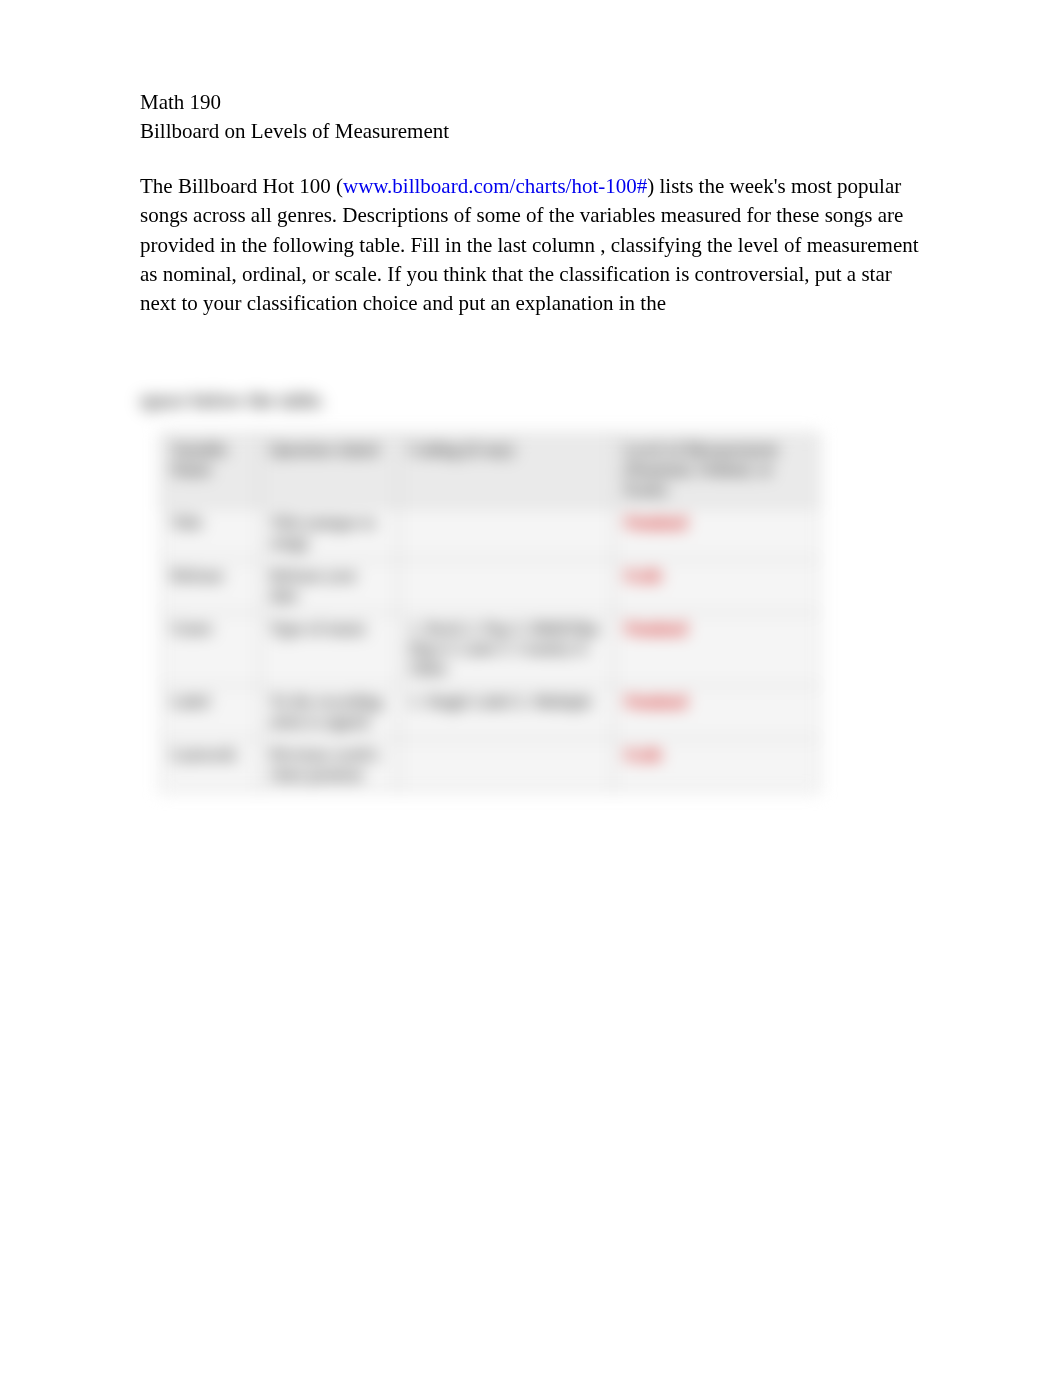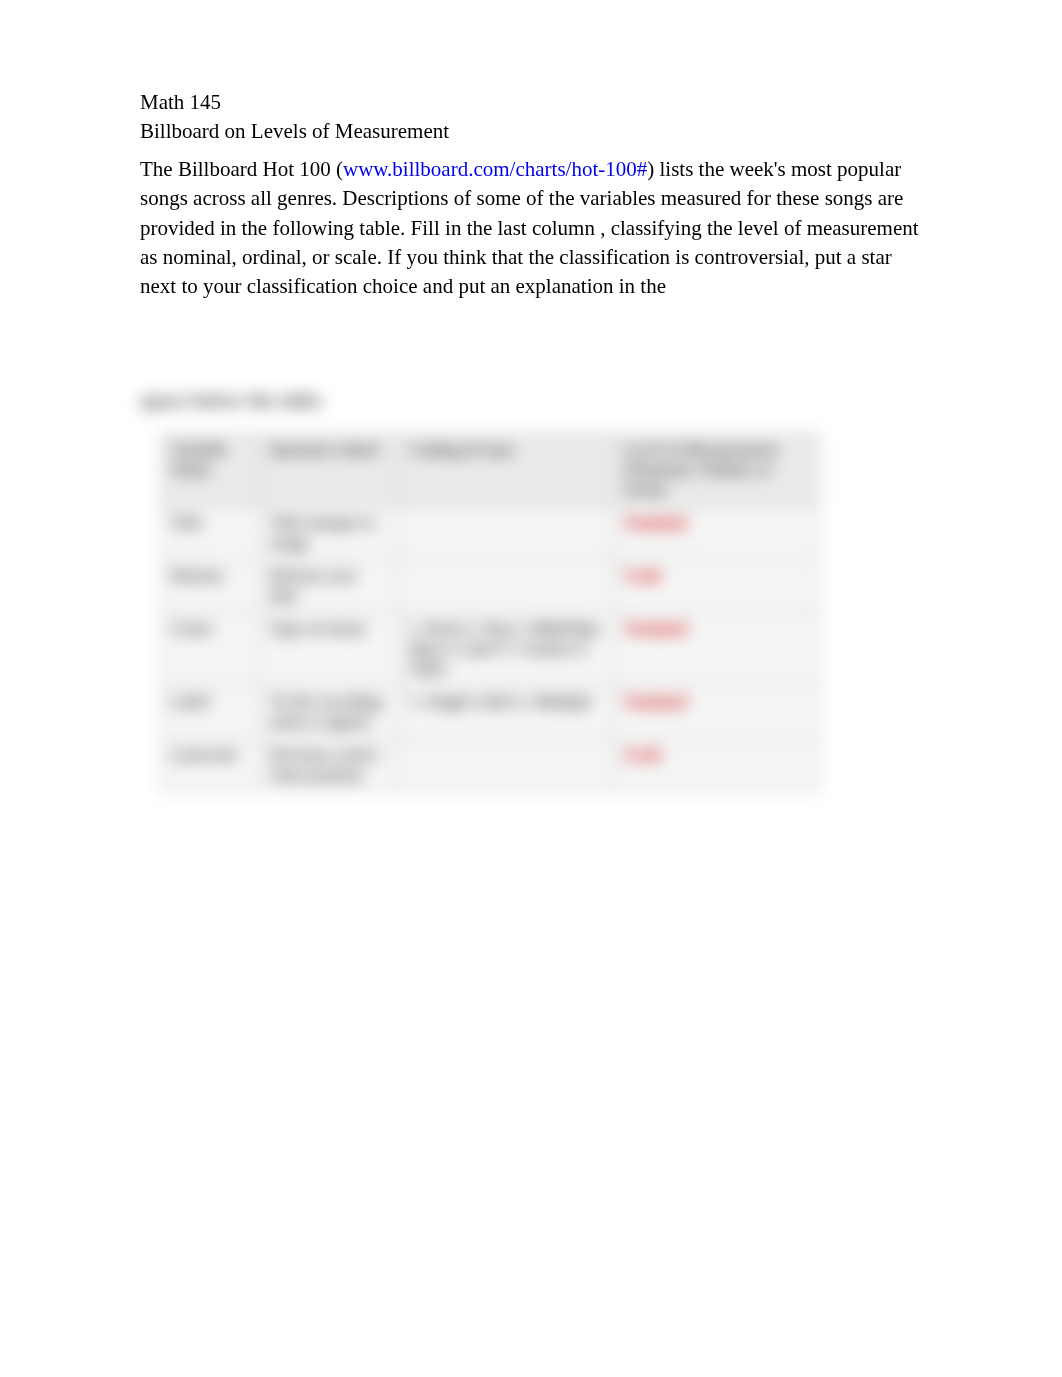--- a/index.html
+++ b/index.html
@@ -17,21 +17,21 @@
     .page {
       padding: 88px 140px 0 140px;
       font-size: 21px;
       line-height: 1.4;
       color: #000;
     }
     .header-line {
       margin-bottom: 0;
     }
     .intro {
-      margin-top: 8px;
+      margin-top: 25px;
     }
     .link {
       color: #0000ee;
       text-decoration: none;
     }
     .blur-area {
       position: absolute;
       top: 388px;
       left: 140px;
       width: 700px;
@@ -62,21 +62,21 @@
     }
     .ans {
       color: #d00000;
       font-weight: bold;
     }
   </style>
 </head>
 <body>
 
 <div class="page">
-  <div class="header-line">Math 145</div>
+  <div class="header-line">Math 190</div>
   <div class="header-line">Billboard on Levels of Measurement</div>
 
   <p class="intro">
     <span>The Billboard Hot 100 (</span><a class="link">www.billboard.com/charts/hot-100#</a><span>) lists the week's most popular songs across all genres.  Descriptions of some of the variables measured for these songs are provided in the following table.  Fill in the last column  , classifying the level of measurement as nominal, ordinal, or scale.  If you think that the classification is controversial, put a star next to your classification choice and put an explanation in the</span>
   </p>
 </div>
 
 <div class="blur-area">
   <div class="below-text">space below the table.</div>
 

